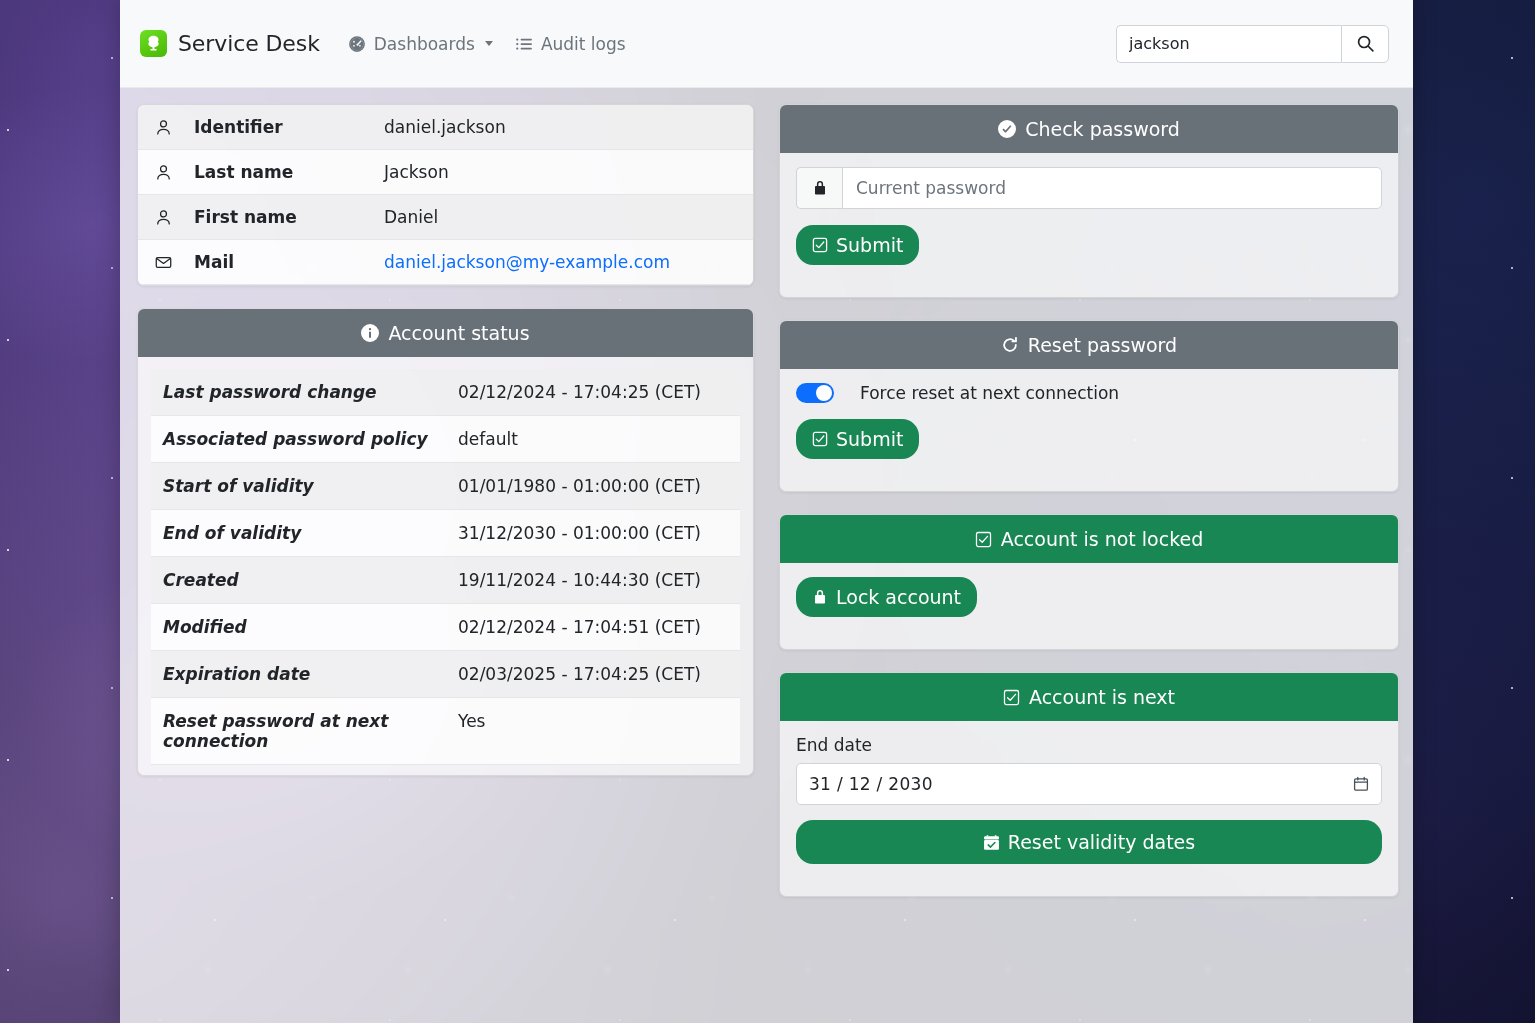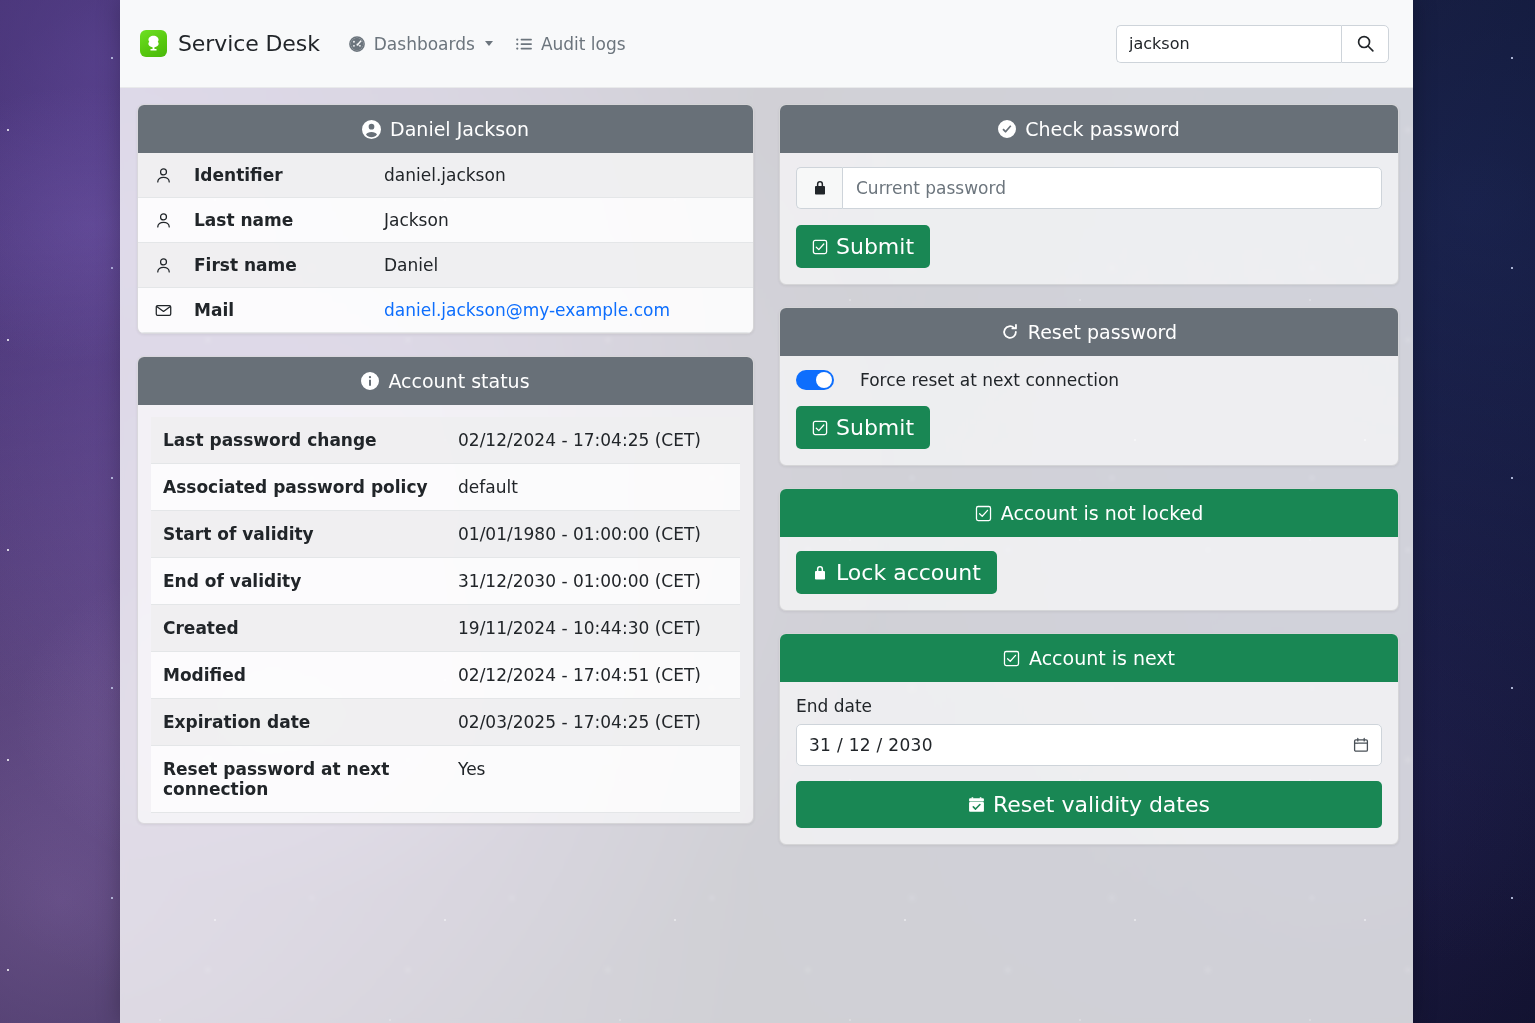--- a/index.html
+++ b/index.html
@@ -126,21 +126,21 @@
   }
   .card-header {
     background: #687078;
     color: #fff;
     text-align: center;
     font-size: 19px;
     padding: 13px 10px;
     display: flex; align-items: center; justify-content: center; gap: 9px;
   }
   .card-header.success { background: #198754; }
-  .card-body { padding: 14px 16px 16px 16px; }
+  .card-body { padding: 14px 16px 32px 16px; }
 
   
   table { width: 100%; border-collapse: collapse; }
   .tbl-ident td {
     padding: 12px 10px;
     font-size: 17px; color: #212529;
     border-bottom: 1px solid #e4e6e8;
     vertical-align: middle;
   }
   .tbl-ident tr:nth-child(odd) { background: rgba(240,240,241,0.9); }
@@ -150,42 +150,42 @@
   .mail-link { color: #0d6efd; text-decoration: none; cursor: pointer; }
 
   .tbl-status td {
     padding: 13px 12px;
     font-size: 17px; color: #212529;
     border-bottom: 1px solid #e4e6e8;
     vertical-align: top;
   }
   .tbl-status tr:nth-child(odd) { background: rgba(240,240,241,0.9); }
   .tbl-status tr:nth-child(even) { background: rgba(255,255,255,0.72); }
-  .tbl-status .c-key { width: 295px; font-weight: bold; }
+  .tbl-status .c-key { width: 295px; font-weight: bold; font-style: italic; }
 
   
   .input-group { display: flex; align-items: stretch; height: 42px; margin-bottom: 16px; }
   .input-addon {
     width: 46px; border: 1px solid #ced4da; border-right: none;
     border-radius: 5px 0 0 5px; background: rgba(248,249,250,0.9);
     display: flex; align-items: center; justify-content: center;
   }
   .form-control {
     flex: 1; border: 1px solid #ced4da; border-radius: 0 5px 5px 0;
     padding: 0 13px; font-size: 17px; color: #212529;
     font-family: inherit; background: #fff; outline: none;
   }
   .form-control::placeholder { color: #6c757d; }
 
   
   .btn {
     display: inline-flex; align-items: center; justify-content: center; gap: 8px;
     background: #198754; color: #fff;
-    border: none; border-radius: 5px;
-    padding: 9px 16px; font-size: 22px;
+    border: none; border-radius: 17px;
+    padding: 9px 16px; font-size: 19px;
     font-family: inherit; cursor: pointer;
   }
   .btn-block { width: 100%; padding: 11px 16px; }
 
   
   .switch-row { display: flex; align-items: center; gap: 26px; margin-bottom: 16px; }
   .switch {
     width: 38px; height: 20px; border-radius: 10px;
     background: #0d6efd; position: relative; cursor: pointer; flex-shrink: 0;
   }
@@ -269,28 +269,20 @@
           </span>
         </button>
       </div>
     </div>
 
     <div class="content">
 
       <div class="col-left">
 
         <div class="card">
-          <div class="card-header">
-            <span>
-              <svg width="19" height="19" viewBox="0 0 16 16" fill="#ffffff">
-                <path d="M8 0a8 8 0 1 0 0 16A8 8 0 0 0 8 0zm0 3.2a2.4 2.4 0 1 1 0 4.8 2.4 2.4 0 0 1 0-4.8zm0 11.4c-1.9 0-3.6-.9-4.6-2.3.5-1.4 2.4-2.2 4.6-2.2s4.1.8 4.6 2.2c-1 1.4-2.7 2.3-4.6 2.3z"></path>
-              </svg>
-            </span>
-            <span>Daniel Jackson</span>
-          </div>
           <table class="tbl-ident">
             <tbody>
               <tr>
                 <td class="c-icon">
                   <svg width="17" height="17" viewBox="0 0 16 16" fill="none" stroke="#212529" stroke-width="1.2" style="margin:0 auto;">
                     <circle cx="8" cy="4.6" r="2.8"></circle>
                     <path d="M2.6 14c0-2.6 2.4-4.2 5.4-4.2s5.4 1.6 5.4 4.2" stroke-linecap="round"></path>
                   </svg>
                 </td>
                 <td class="c-label">Identifier</td>

